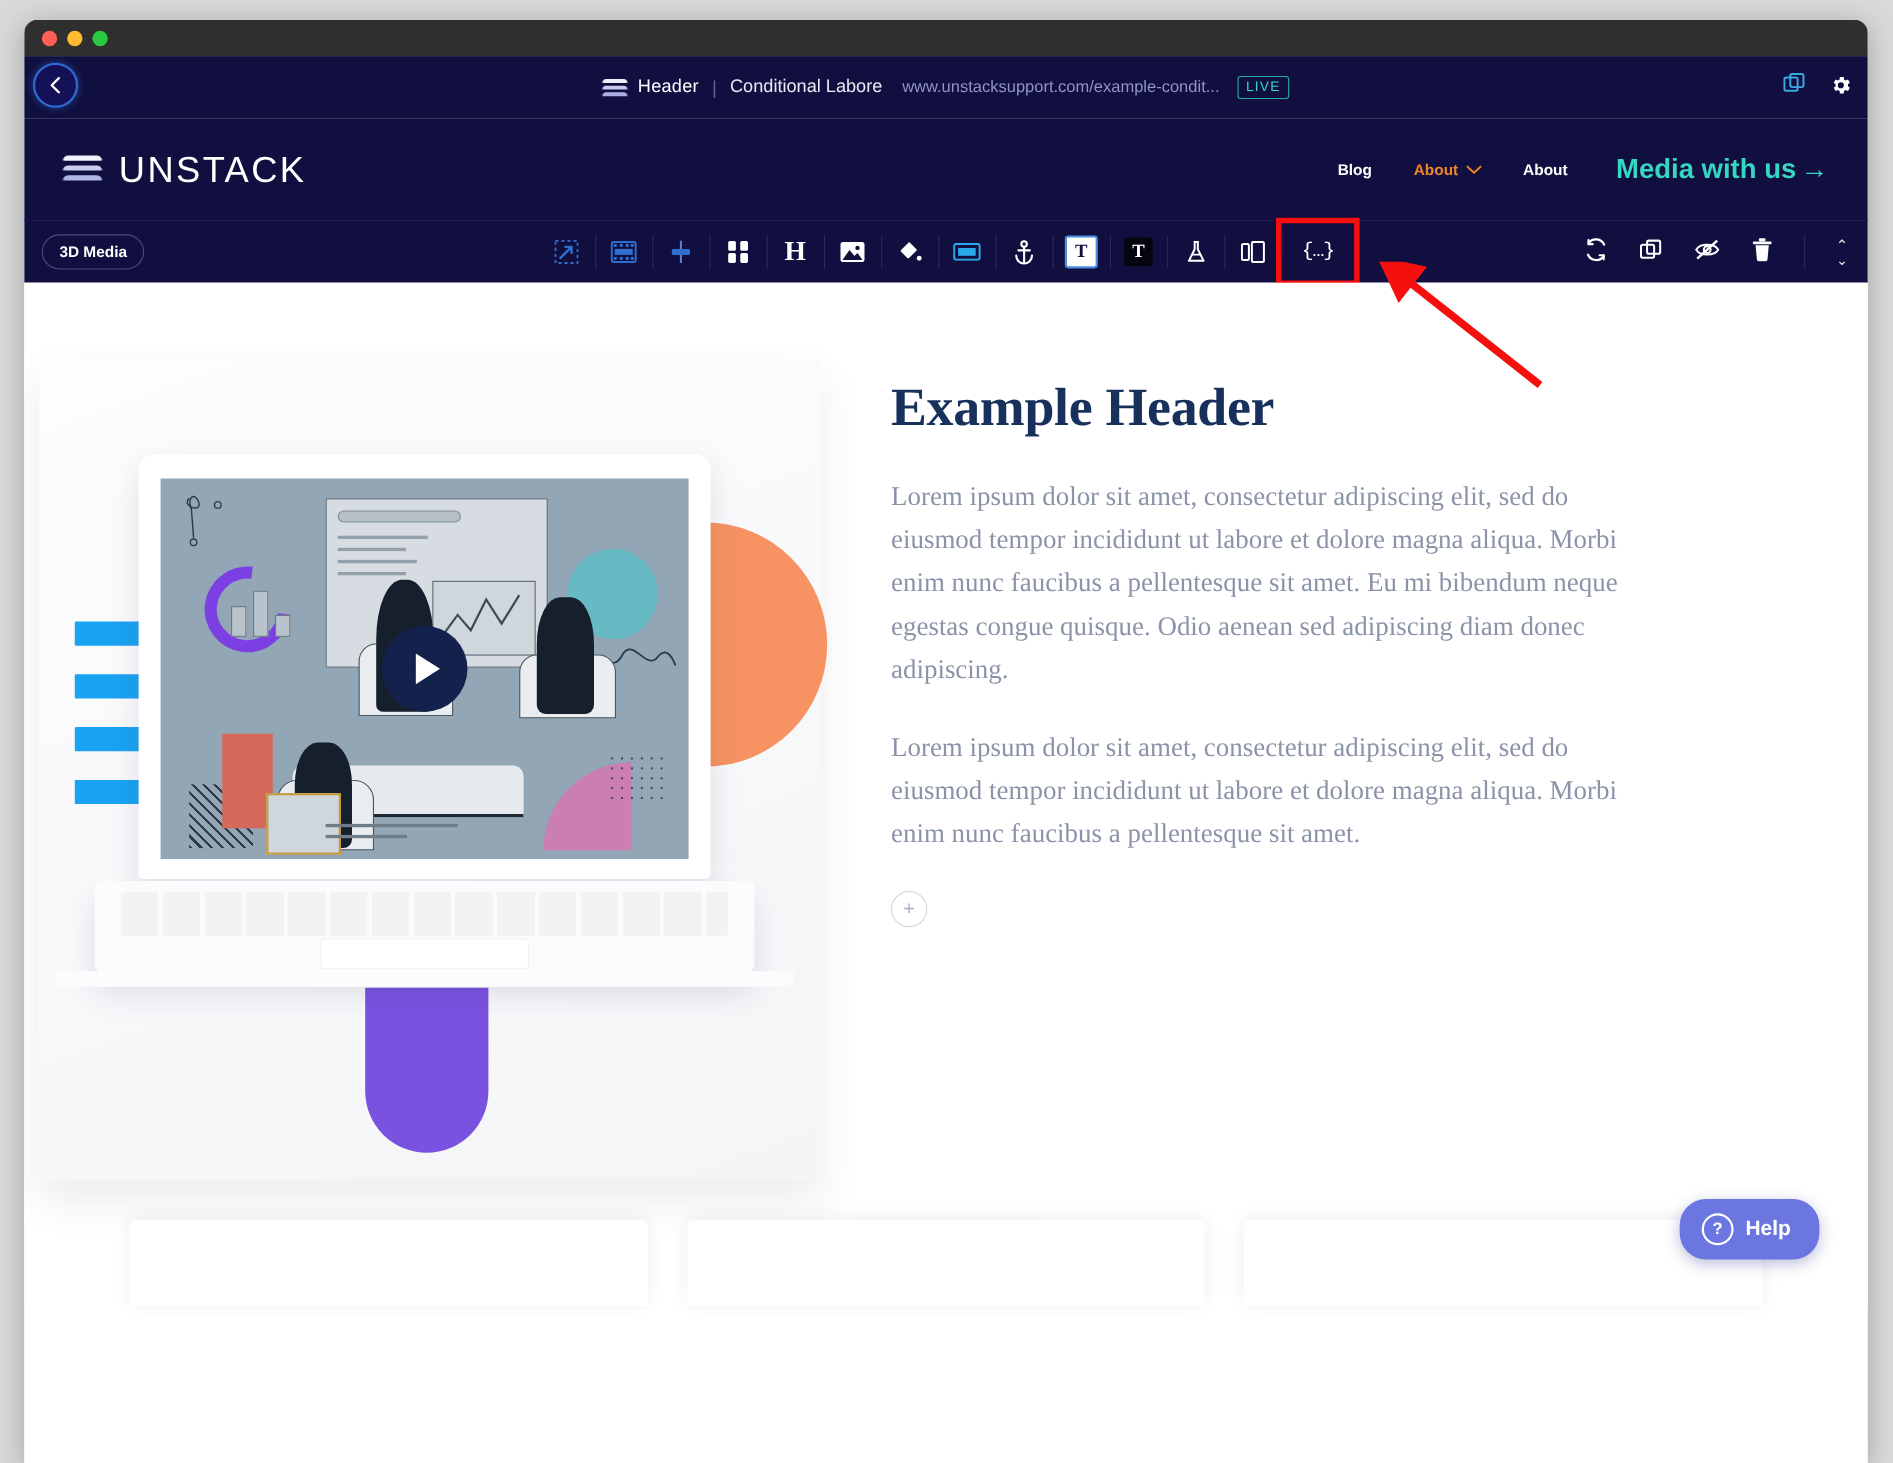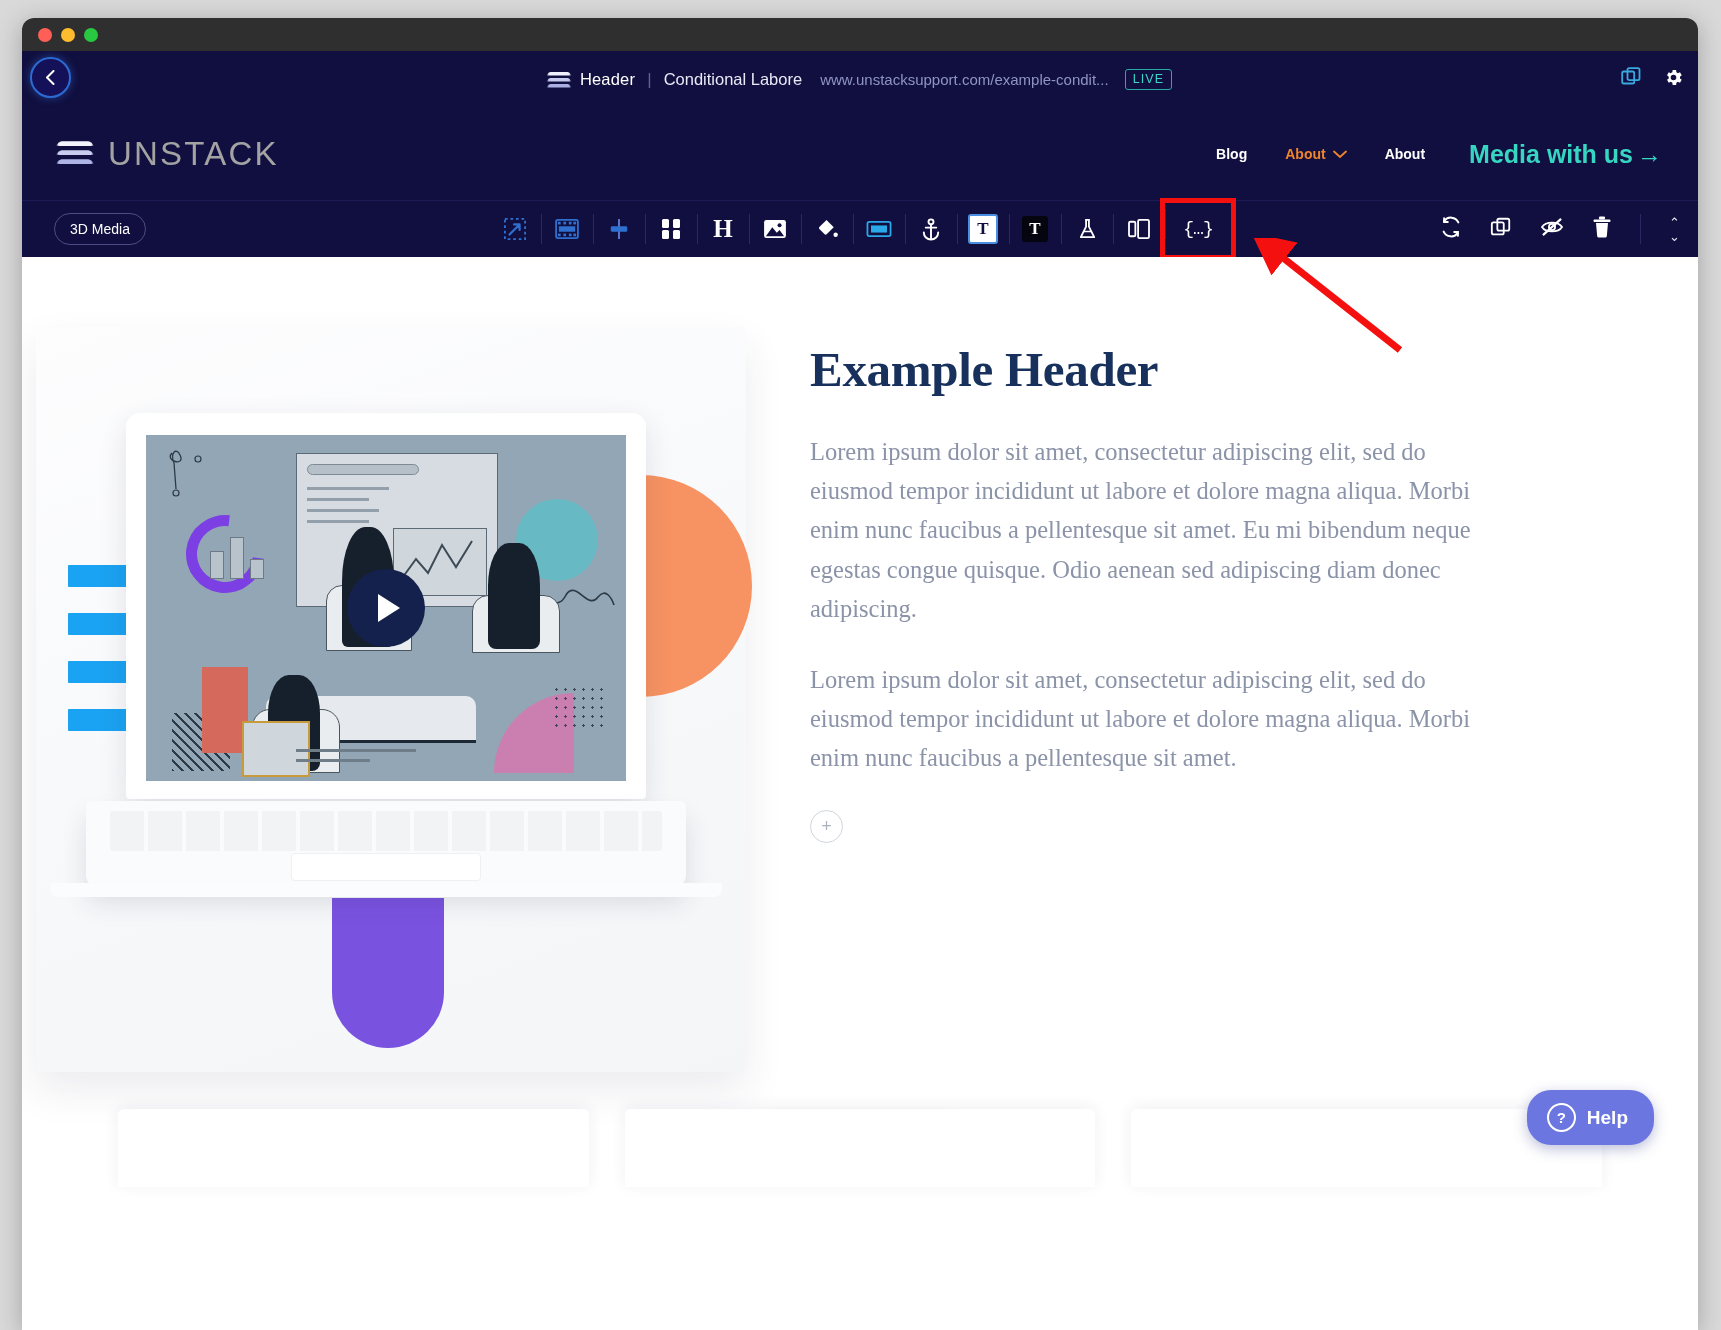--- a/index.html
+++ b/index.html
@@ -76,39 +76,39 @@
   .brand{display:flex;align-items:center;gap:16px;}
   .brand-layers{width:34px;height:28px;position:relative;}
   .brand-layers i{
     position:absolute;left:0;width:34px;height:7px;border-radius:3px/4px;
     transform:perspective(26px) rotateX(48deg);
   }
   .brand-layers i:nth-child(1){top:0;background:#f2f3fc;}
   .brand-layers i:nth-child(2){top:9px;background:#c9cdf0;}
   .brand-layers i:nth-child(3){top:18px;background:#aeb4e6;}
   .brand-name{
-    color:#a3a3a3;font-size:33px;font-weight:400;letter-spacing:2.2px;
+    color:#ffffff;font-size:33px;font-weight:400;letter-spacing:2.2px;
   }
   .navspacer{flex:1;}
   .navlinks{display:flex;align-items:center;gap:38px;}
   .navlink{color:#fff;font-size:14px;font-weight:700;}
   .navlink.accent{color:#f0842a;display:flex;align-items:center;gap:7px;}
   .chev{font-size:13px;}
   .navcta{color:#37d6c2;font-size:25px;font-weight:700;display:flex;align-items:center;gap:4px;margin-left:6px;}
 
   
   .toolbar{
     position:relative;height:56px;background:#110f3f;
     display:flex;align-items:center;
     border-top:1px solid #1d1a55;
   }
   .pill-3d{
-    position:absolute;left:32px;
+    position:absolute;left:16px;
     border:1px solid #4a4d86;border-radius:16px;
-    color:#fff;font-size:14px;font-weight:400;padding:7px 15px;
+    color:#fff;font-size:14px;font-weight:700;padding:7px 15px;
   }
   .tools{
     position:absolute;left:0;right:0;display:flex;align-items:center;
     justify-content:center;gap:0;
   }
   .tool{
     width:52px;height:42px;display:flex;align-items:center;justify-content:center;
     position:relative;
   }
   .tool + .tool::before{

